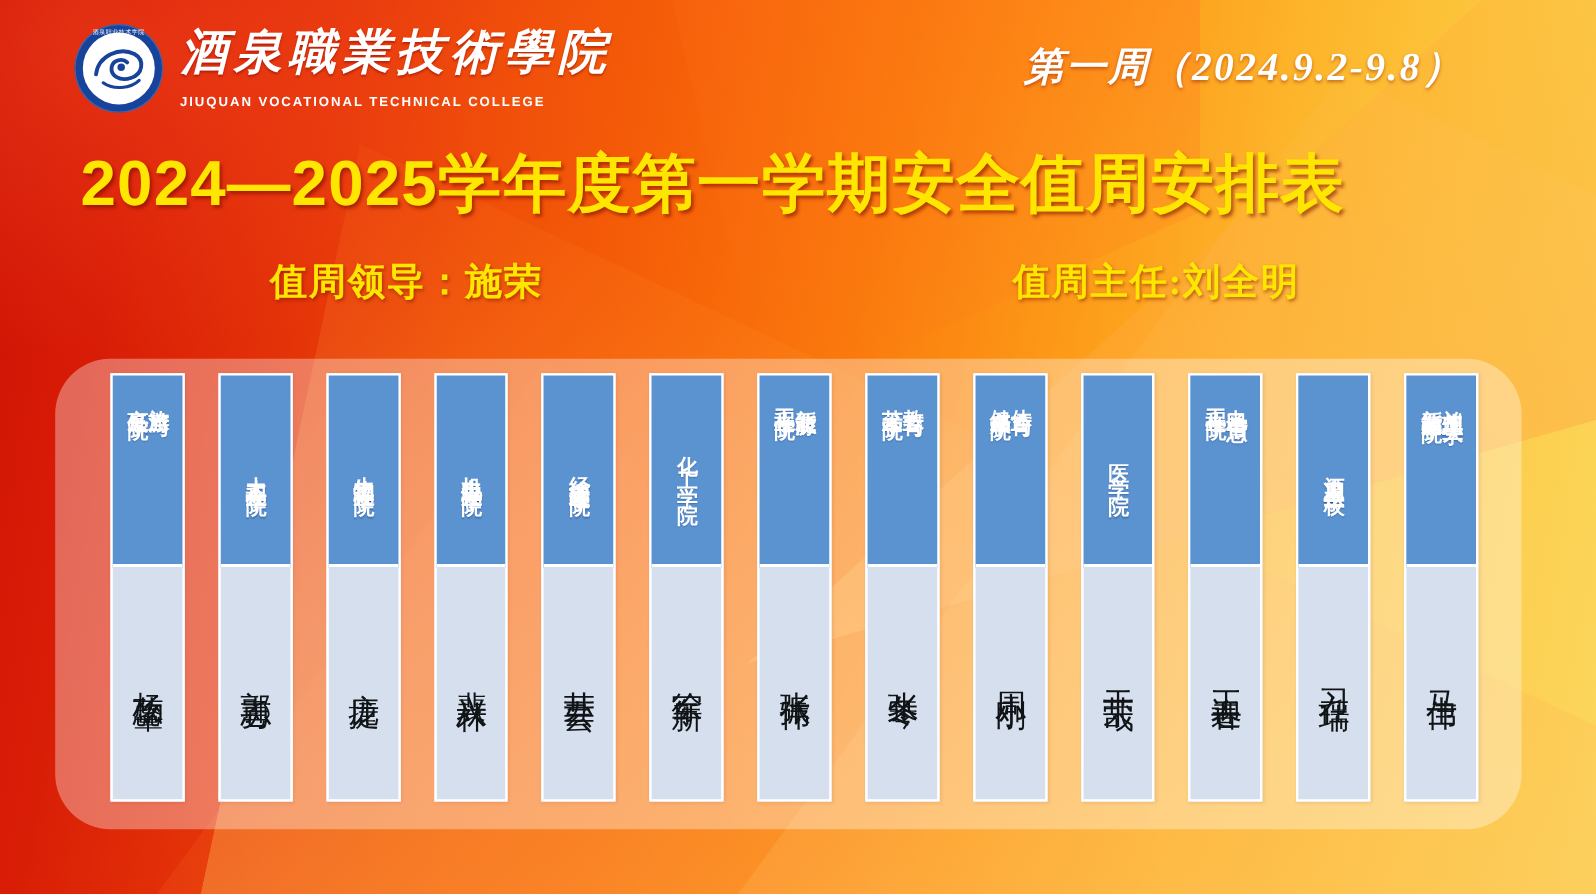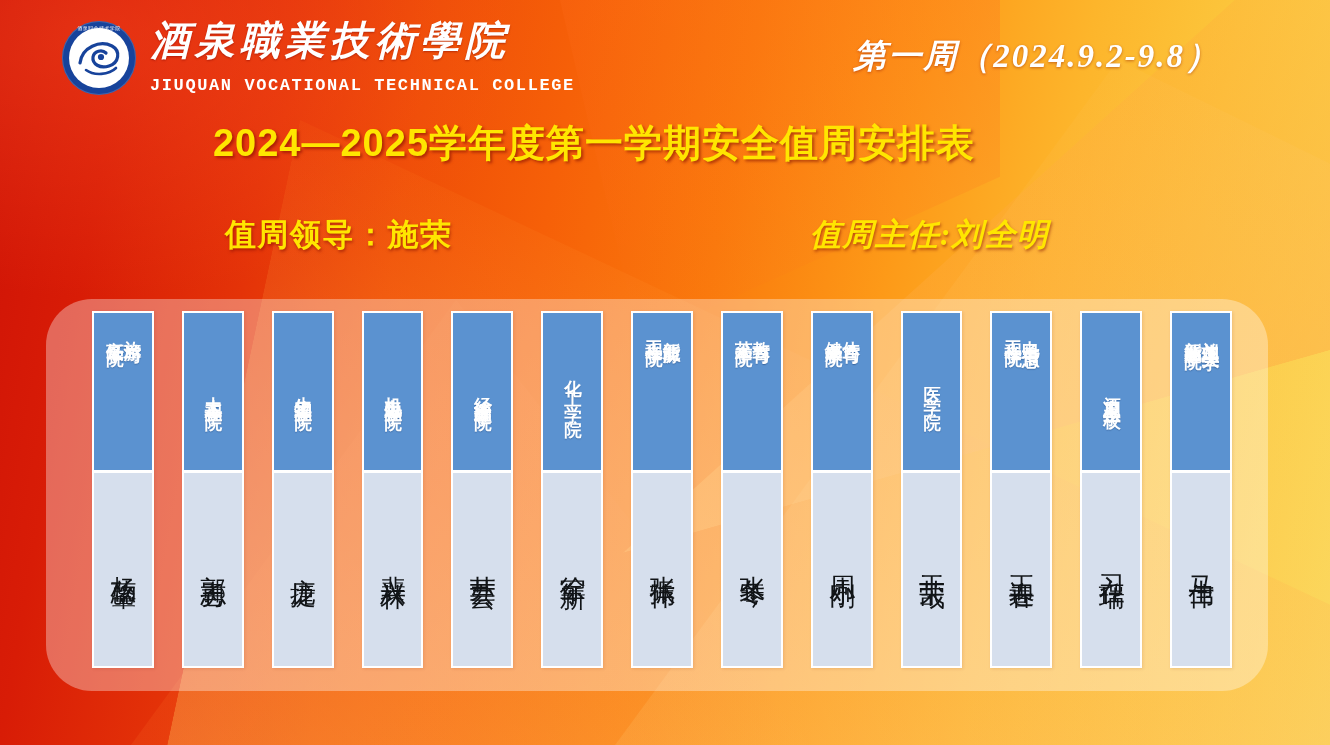--- a/index.html
+++ b/index.html
@@ -128,22 +128,22 @@
     font-size: 40px;
     font-weight: 700;
     font-style: italic;
     letter-spacing: 5px;
     line-height: 1.05;
     text-shadow: 0 1px 2px rgba(120,0,0,0.45);
     white-space: nowrap;
   }
   .wordmark .en {
     color: #ffffff;
-    font-family: Liberation Mono, monospace;
-    font-size: 17px;
+    font-family: Liberation Sans, sans-serif;
+    font-size: 11px;
     font-weight: 700;
     letter-spacing: 1.6px;
     white-space: nowrap;
   }
 
   .week-label {
     position: absolute;
     right: 110px; top: 34px;
     color: #ffffff;
     font-family: "Liberation Serif", "DejaVu Serif", serif;
@@ -157,21 +157,21 @@
   }
 
   
   .main-title {
     position: absolute;
     left: 0; top: 118px;
     width: 1188px;
     text-align: center;
     color: #ffe600;
     font-family: "Liberation Sans", "DejaVu Sans", sans-serif;
-    font-size: 38px;
+    font-size: 53px;
     font-weight: 700;
     letter-spacing: 1px;
     text-shadow: 2px 2px 3px rgba(120,8,0,0.55);
     white-space: nowrap;
   }
 
   .leader-row {
     position: absolute;
     left: 0; top: 214px;
     width: 1330px;
@@ -181,21 +181,21 @@
     position: absolute;
     color: #ffe600;
     font-family: "Liberation Serif", "DejaVu Serif", serif;
     font-size: 31px;
     font-weight: 700;
     letter-spacing: 1.5px;
     white-space: nowrap;
     text-shadow: 1px 2px 3px rgba(120,8,0,0.5);
   }
   .leader   { left: 225px; top: 0; }
-  .director { left: 810px; top: 0; font-style: italic; }
+  .director { left: 844px; top: 0; }
 
   
   .panel {
     position: absolute;
     left: 46px; top: 299px;
     width: 1222px; height: 392px;
     border-radius: 46px;
     background: rgba(255,255,255,0.34);
   }
 

